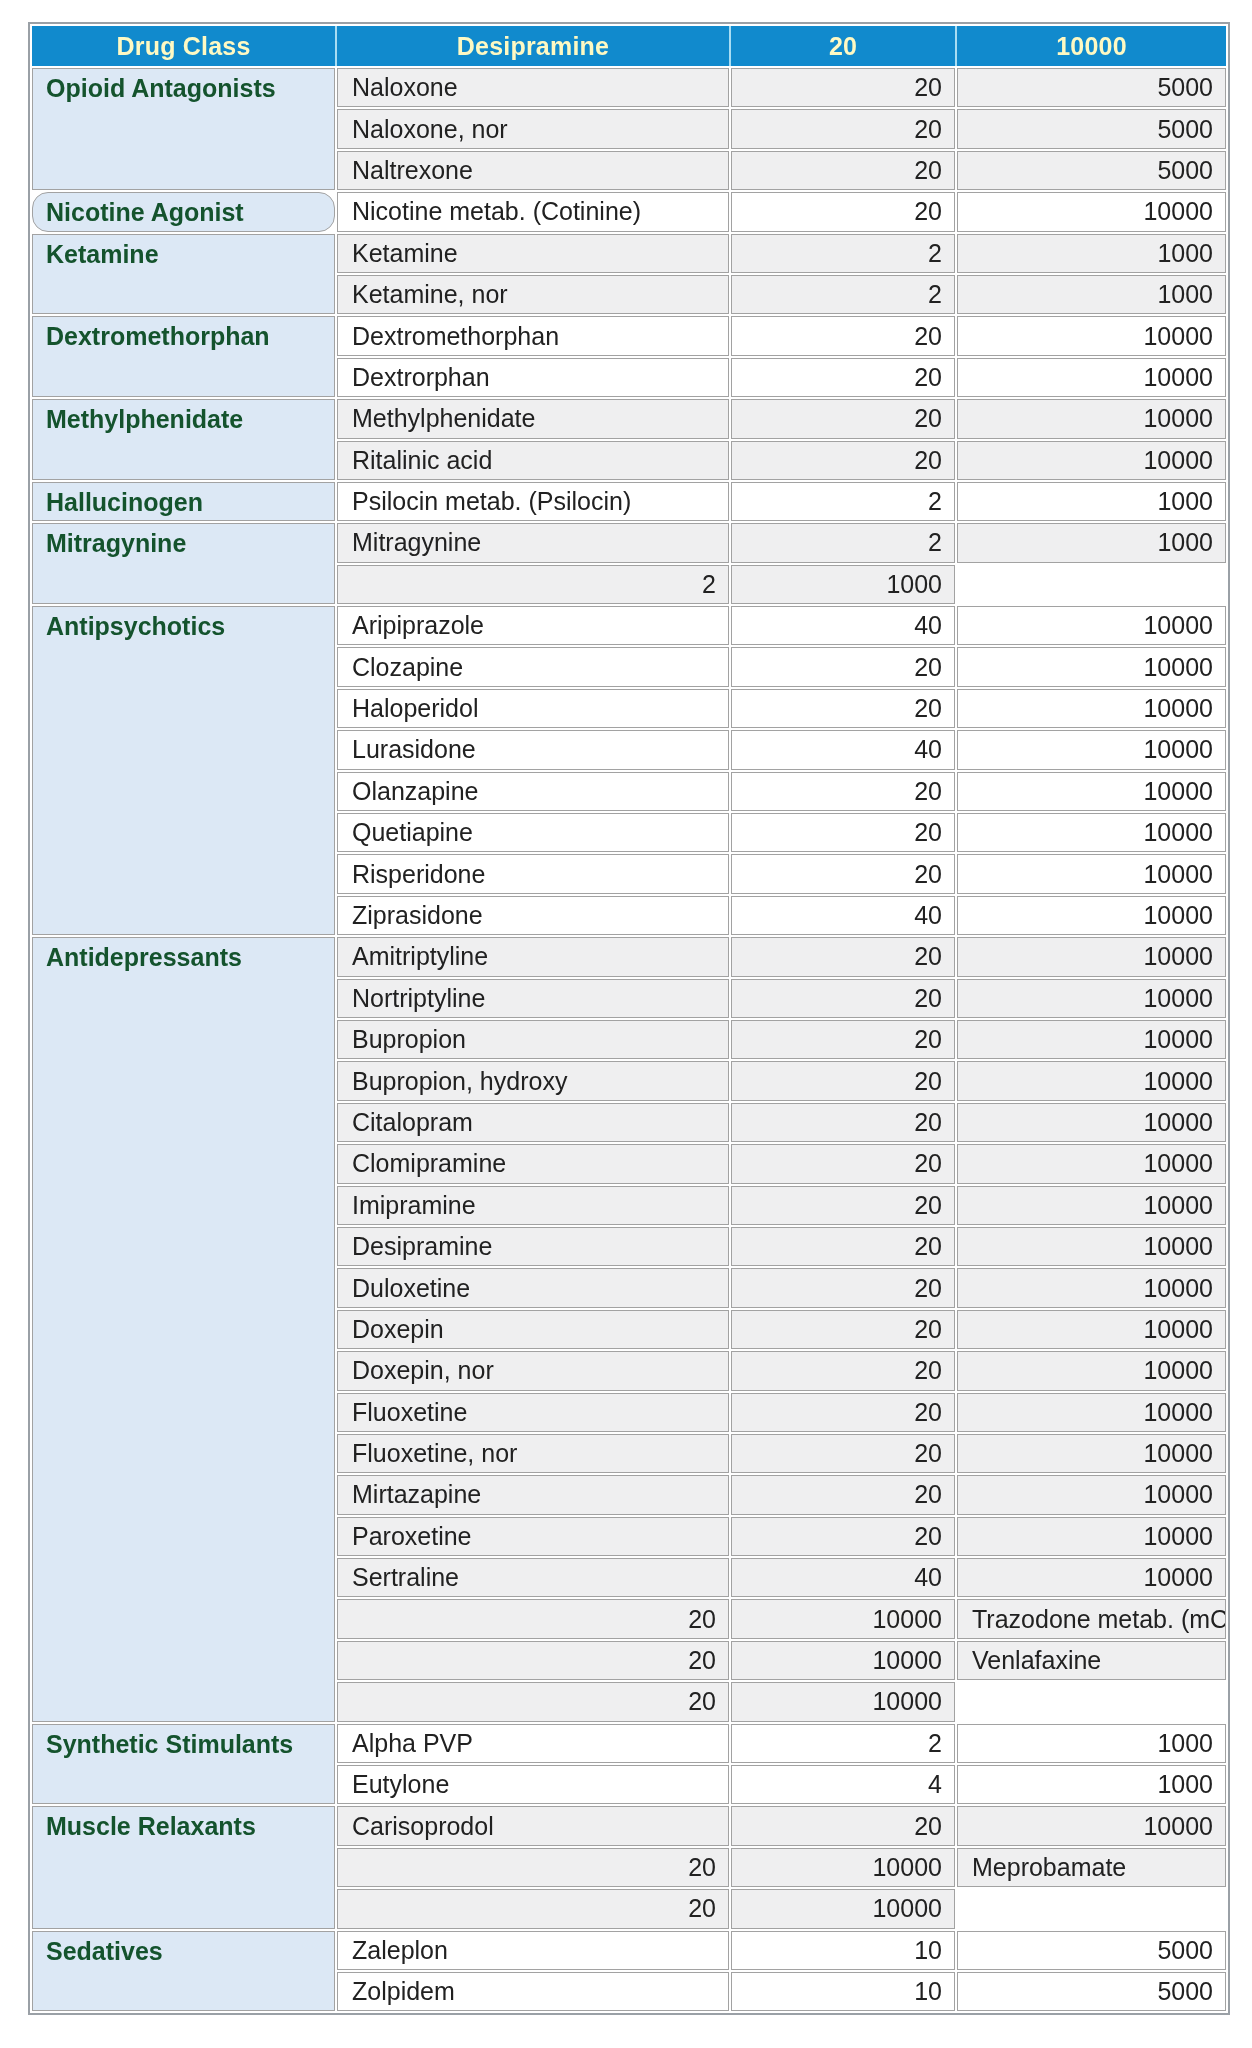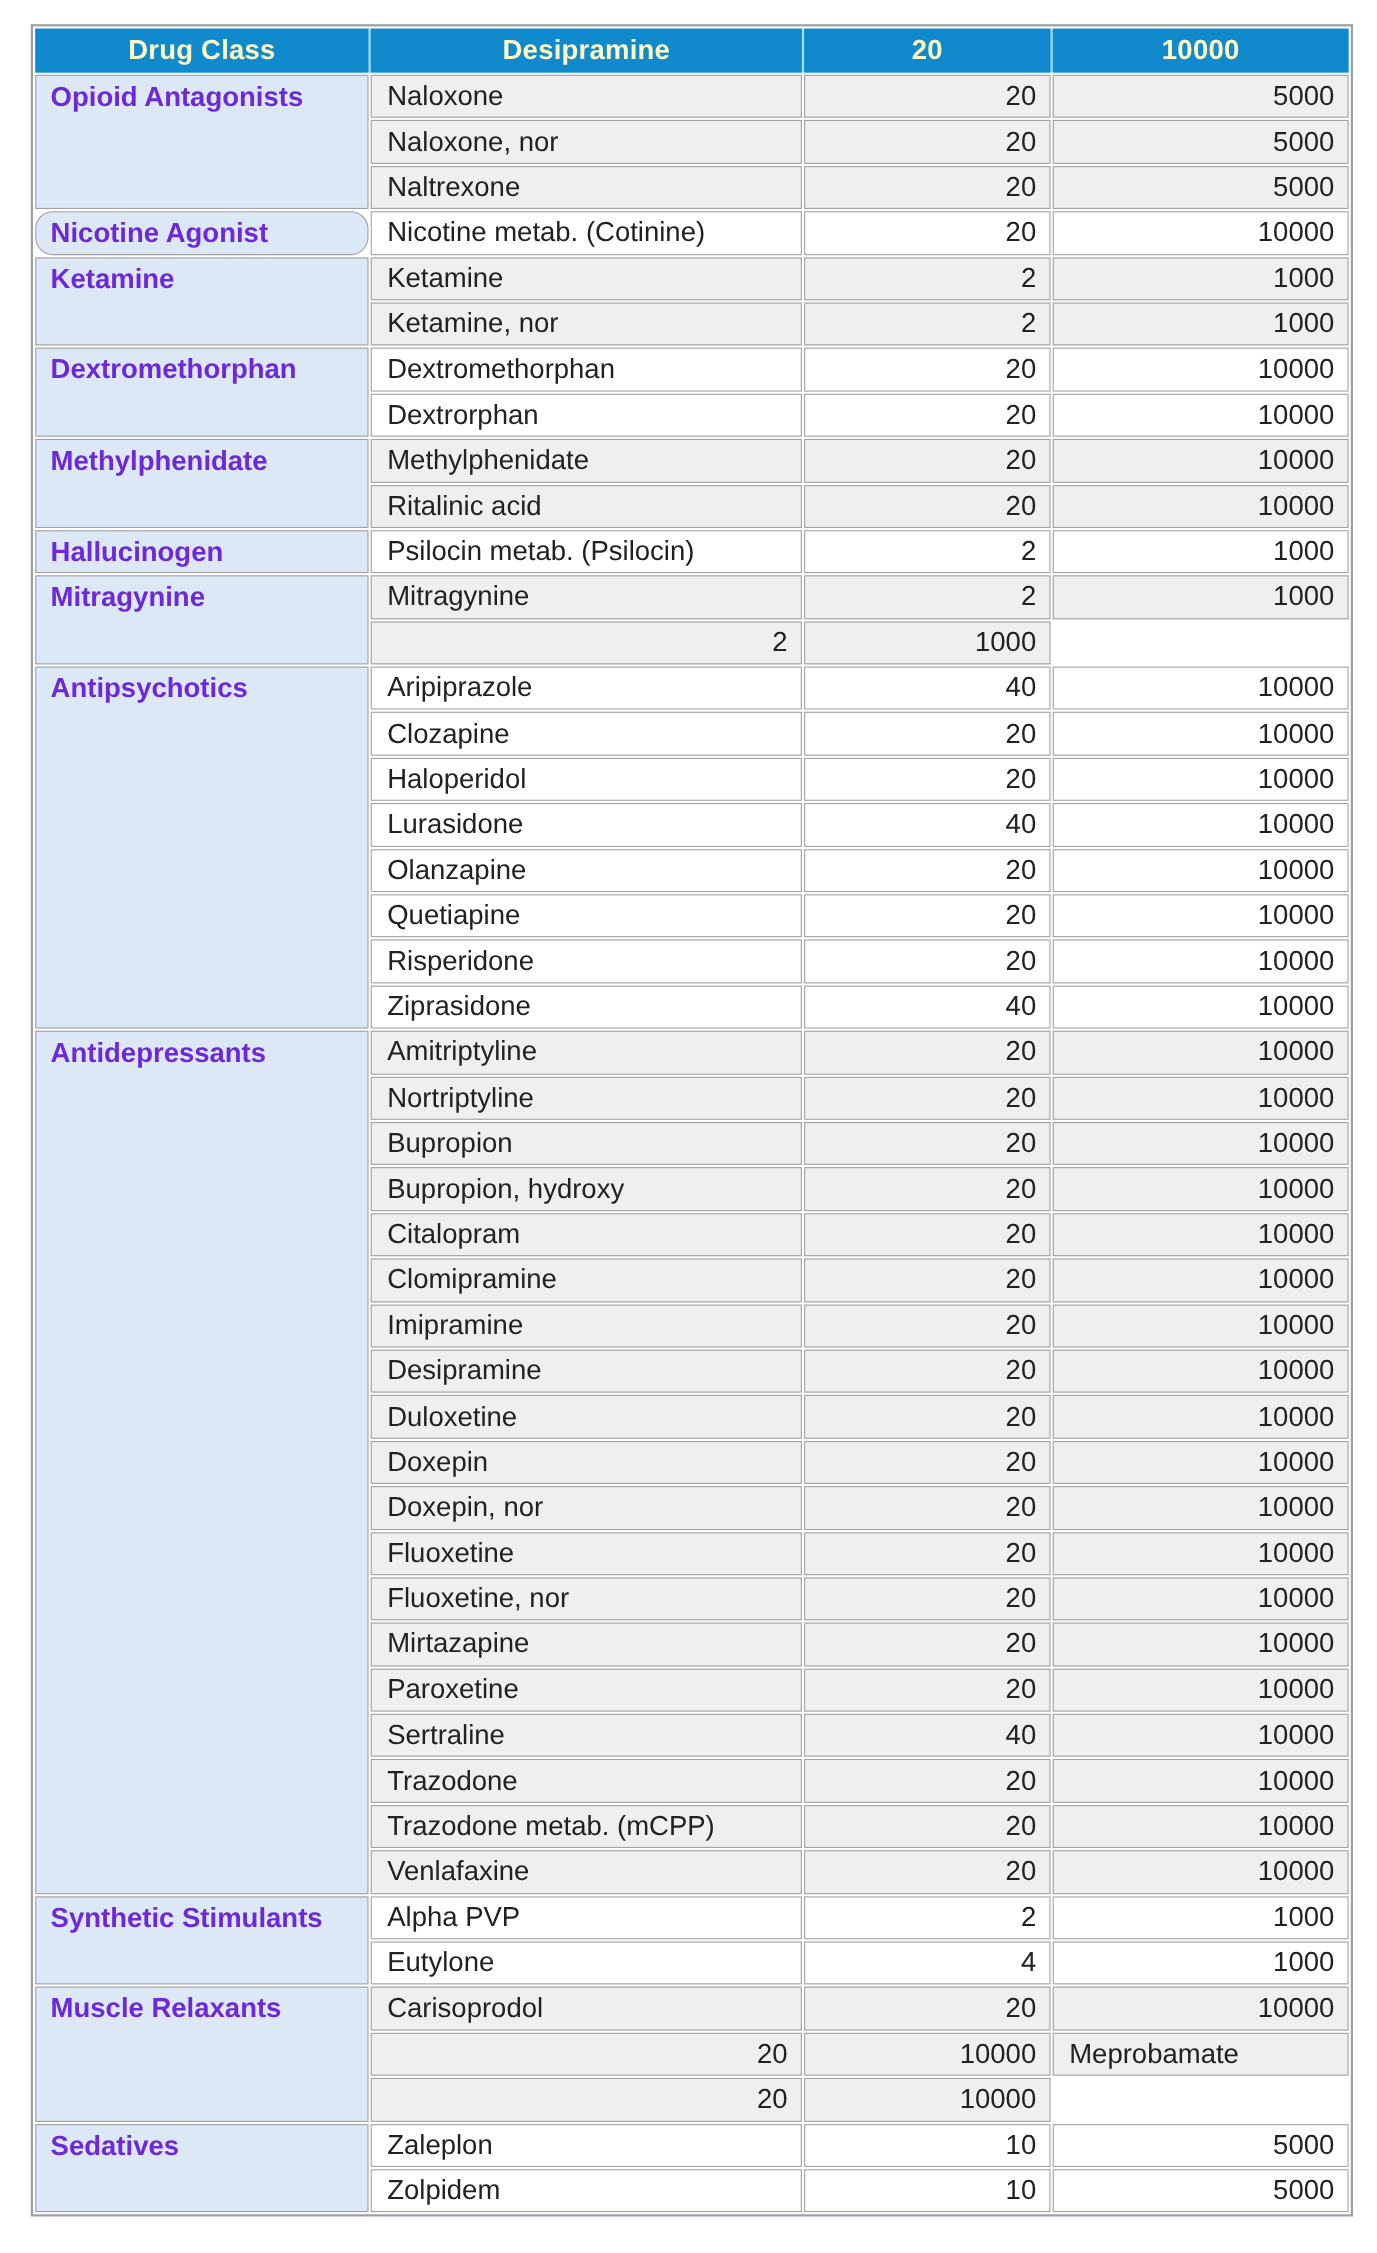--- a/index.html
+++ b/index.html
@@ -36,21 +36,21 @@
   .cell{
     border:1px solid #a2a2a2;
     box-sizing:border-box;
     font-size:25px;color:#212121;
     display:flex;align-items:center;
     overflow:hidden;white-space:nowrap;
   }
   .group-cell{
     grid-column:1;
     background:#dce8f5;
-    font-weight:bold;color:#6d28d9;
+    font-weight:bold;color:#14532d;
     align-items:flex-start;
     padding:5px 8px 0 13px;
     line-height:29px;
   }
   .name-cell{padding-left:14px;}
   .num-cell{justify-content:flex-end;padding-right:12px;}
   .shade-gray{background:#efeff0;}
   .shade-white{background:#ffffff;}
 </style>
 </head>
@@ -177,21 +177,20 @@
       <div class="cell num-cell shade-gray">10000</div>
       <div class="cell name-cell shade-gray">Mirtazapine</div>
       <div class="cell num-cell shade-gray">20</div>
       <div class="cell num-cell shade-gray">10000</div>
       <div class="cell name-cell shade-gray">Paroxetine</div>
       <div class="cell num-cell shade-gray">20</div>
       <div class="cell num-cell shade-gray">10000</div>
       <div class="cell name-cell shade-gray">Sertraline</div>
       <div class="cell num-cell shade-gray">40</div>
       <div class="cell num-cell shade-gray">10000</div>
-      <div class="cell name-cell shade-gray">Trazodone</div>
       <div class="cell num-cell shade-gray">20</div>
       <div class="cell num-cell shade-gray">10000</div>
       <div class="cell name-cell shade-gray">Trazodone metab. (mCPP)</div>
       <div class="cell num-cell shade-gray">20</div>
       <div class="cell num-cell shade-gray">10000</div>
       <div class="cell name-cell shade-gray">Venlafaxine</div>
       <div class="cell num-cell shade-gray">20</div>
       <div class="cell num-cell shade-gray">10000</div>
       <div class="cell group-cell" style="grid-row: span 2;">Synthetic Stimulants</div>
       <div class="cell name-cell shade-white">Alpha PVP</div>

